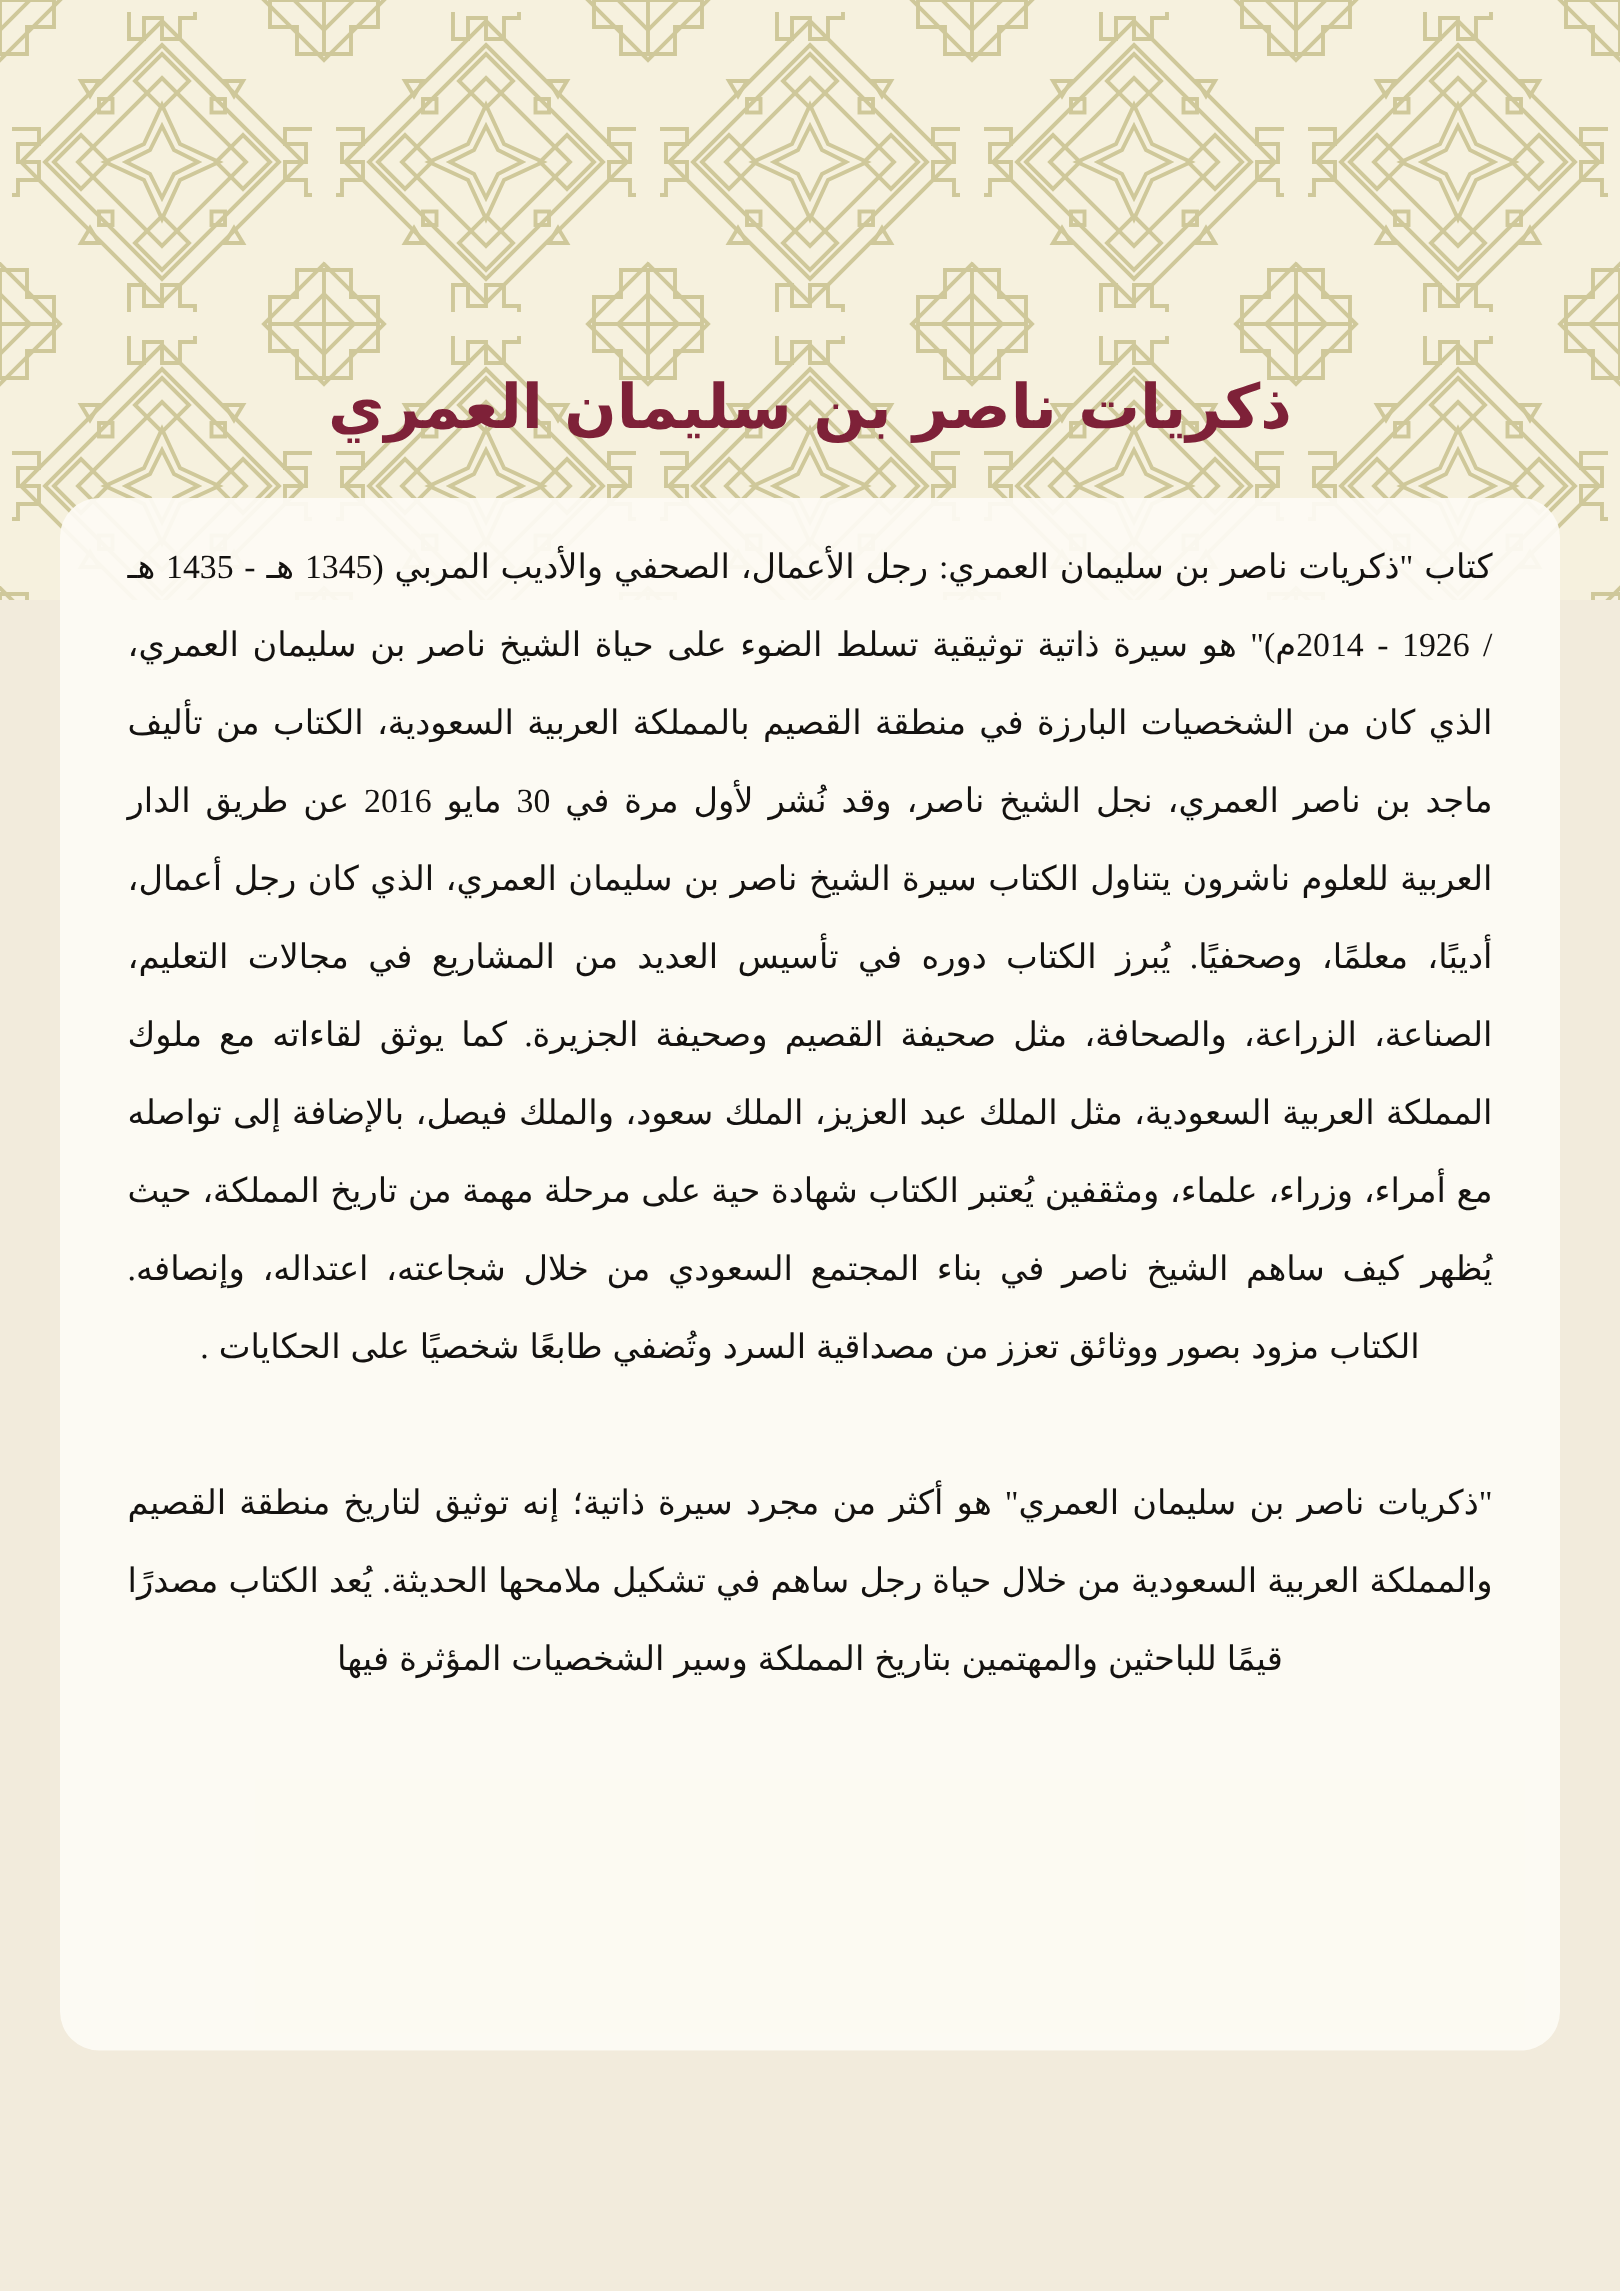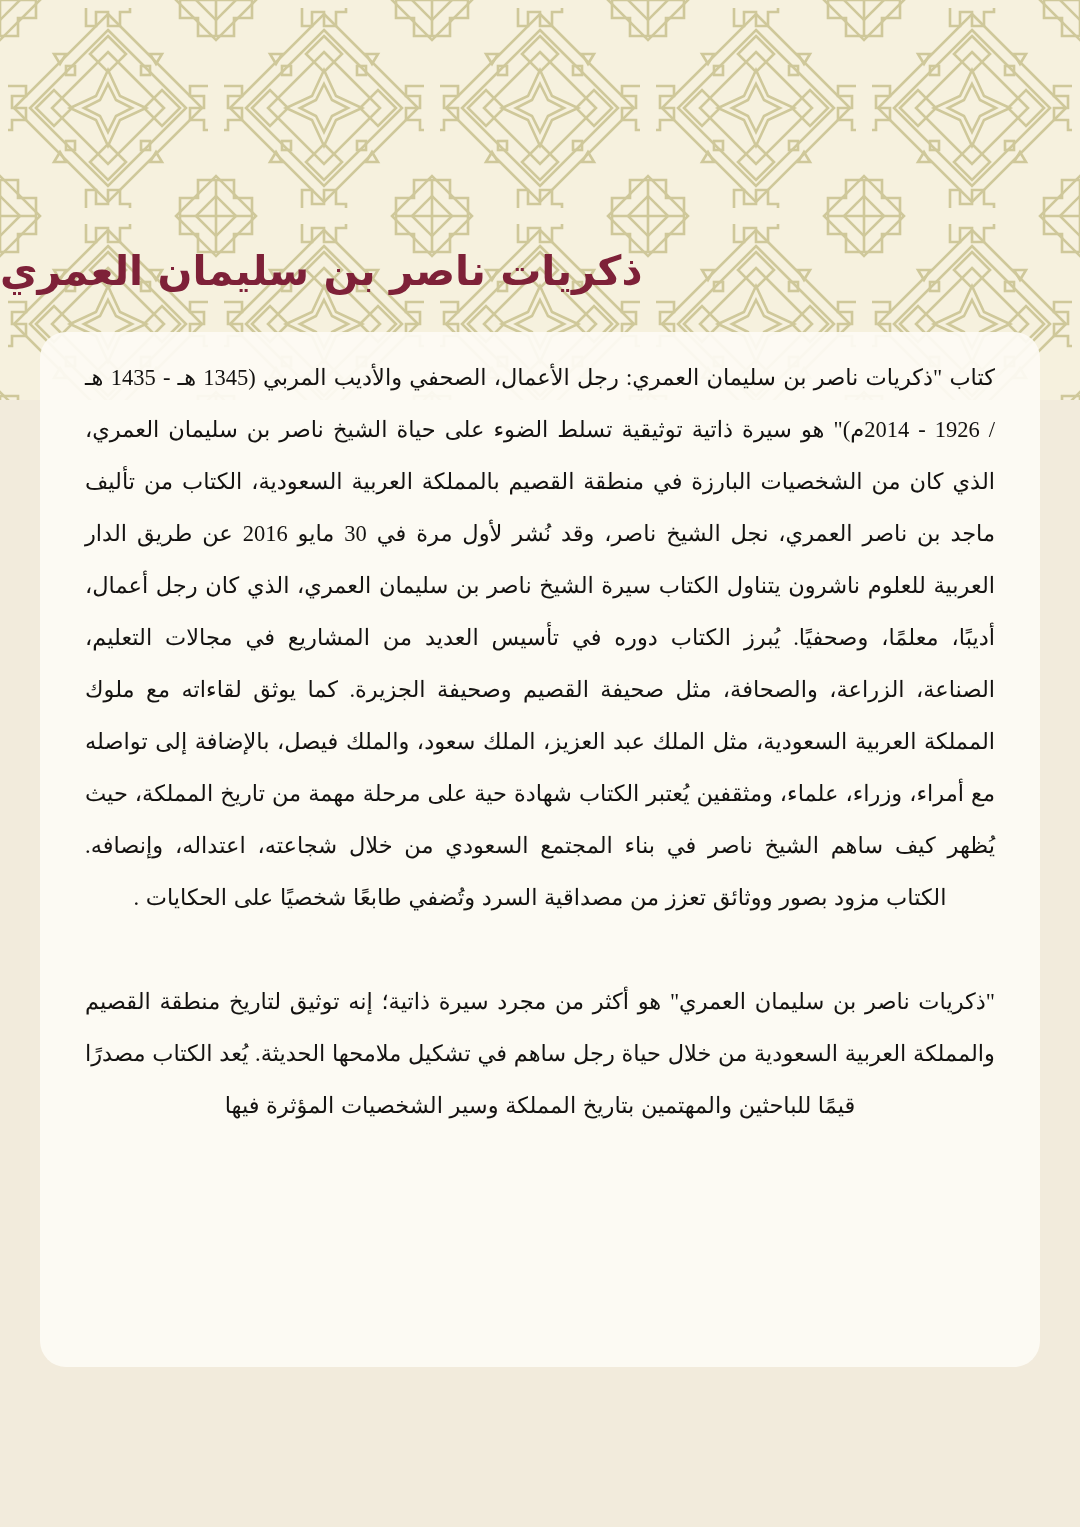--- a/index.html
+++ b/index.html
@@ -39,21 +39,21 @@
     border-radius:26px;
     z-index:3;
   }
 
   
   #page-title {
     position:absolute;
     top:246px;
     left:0;
     width:1080px;
-    text-align:left;
+    text-align:center;
     z-index:5;
     font-family:"DejaVu Sans", "Liberation Sans", sans-serif;
     font-weight:700;
     font-size:41px;
     line-height:1.25;
     color:#7E2138;
     letter-spacing:0px;
   }
 
   

